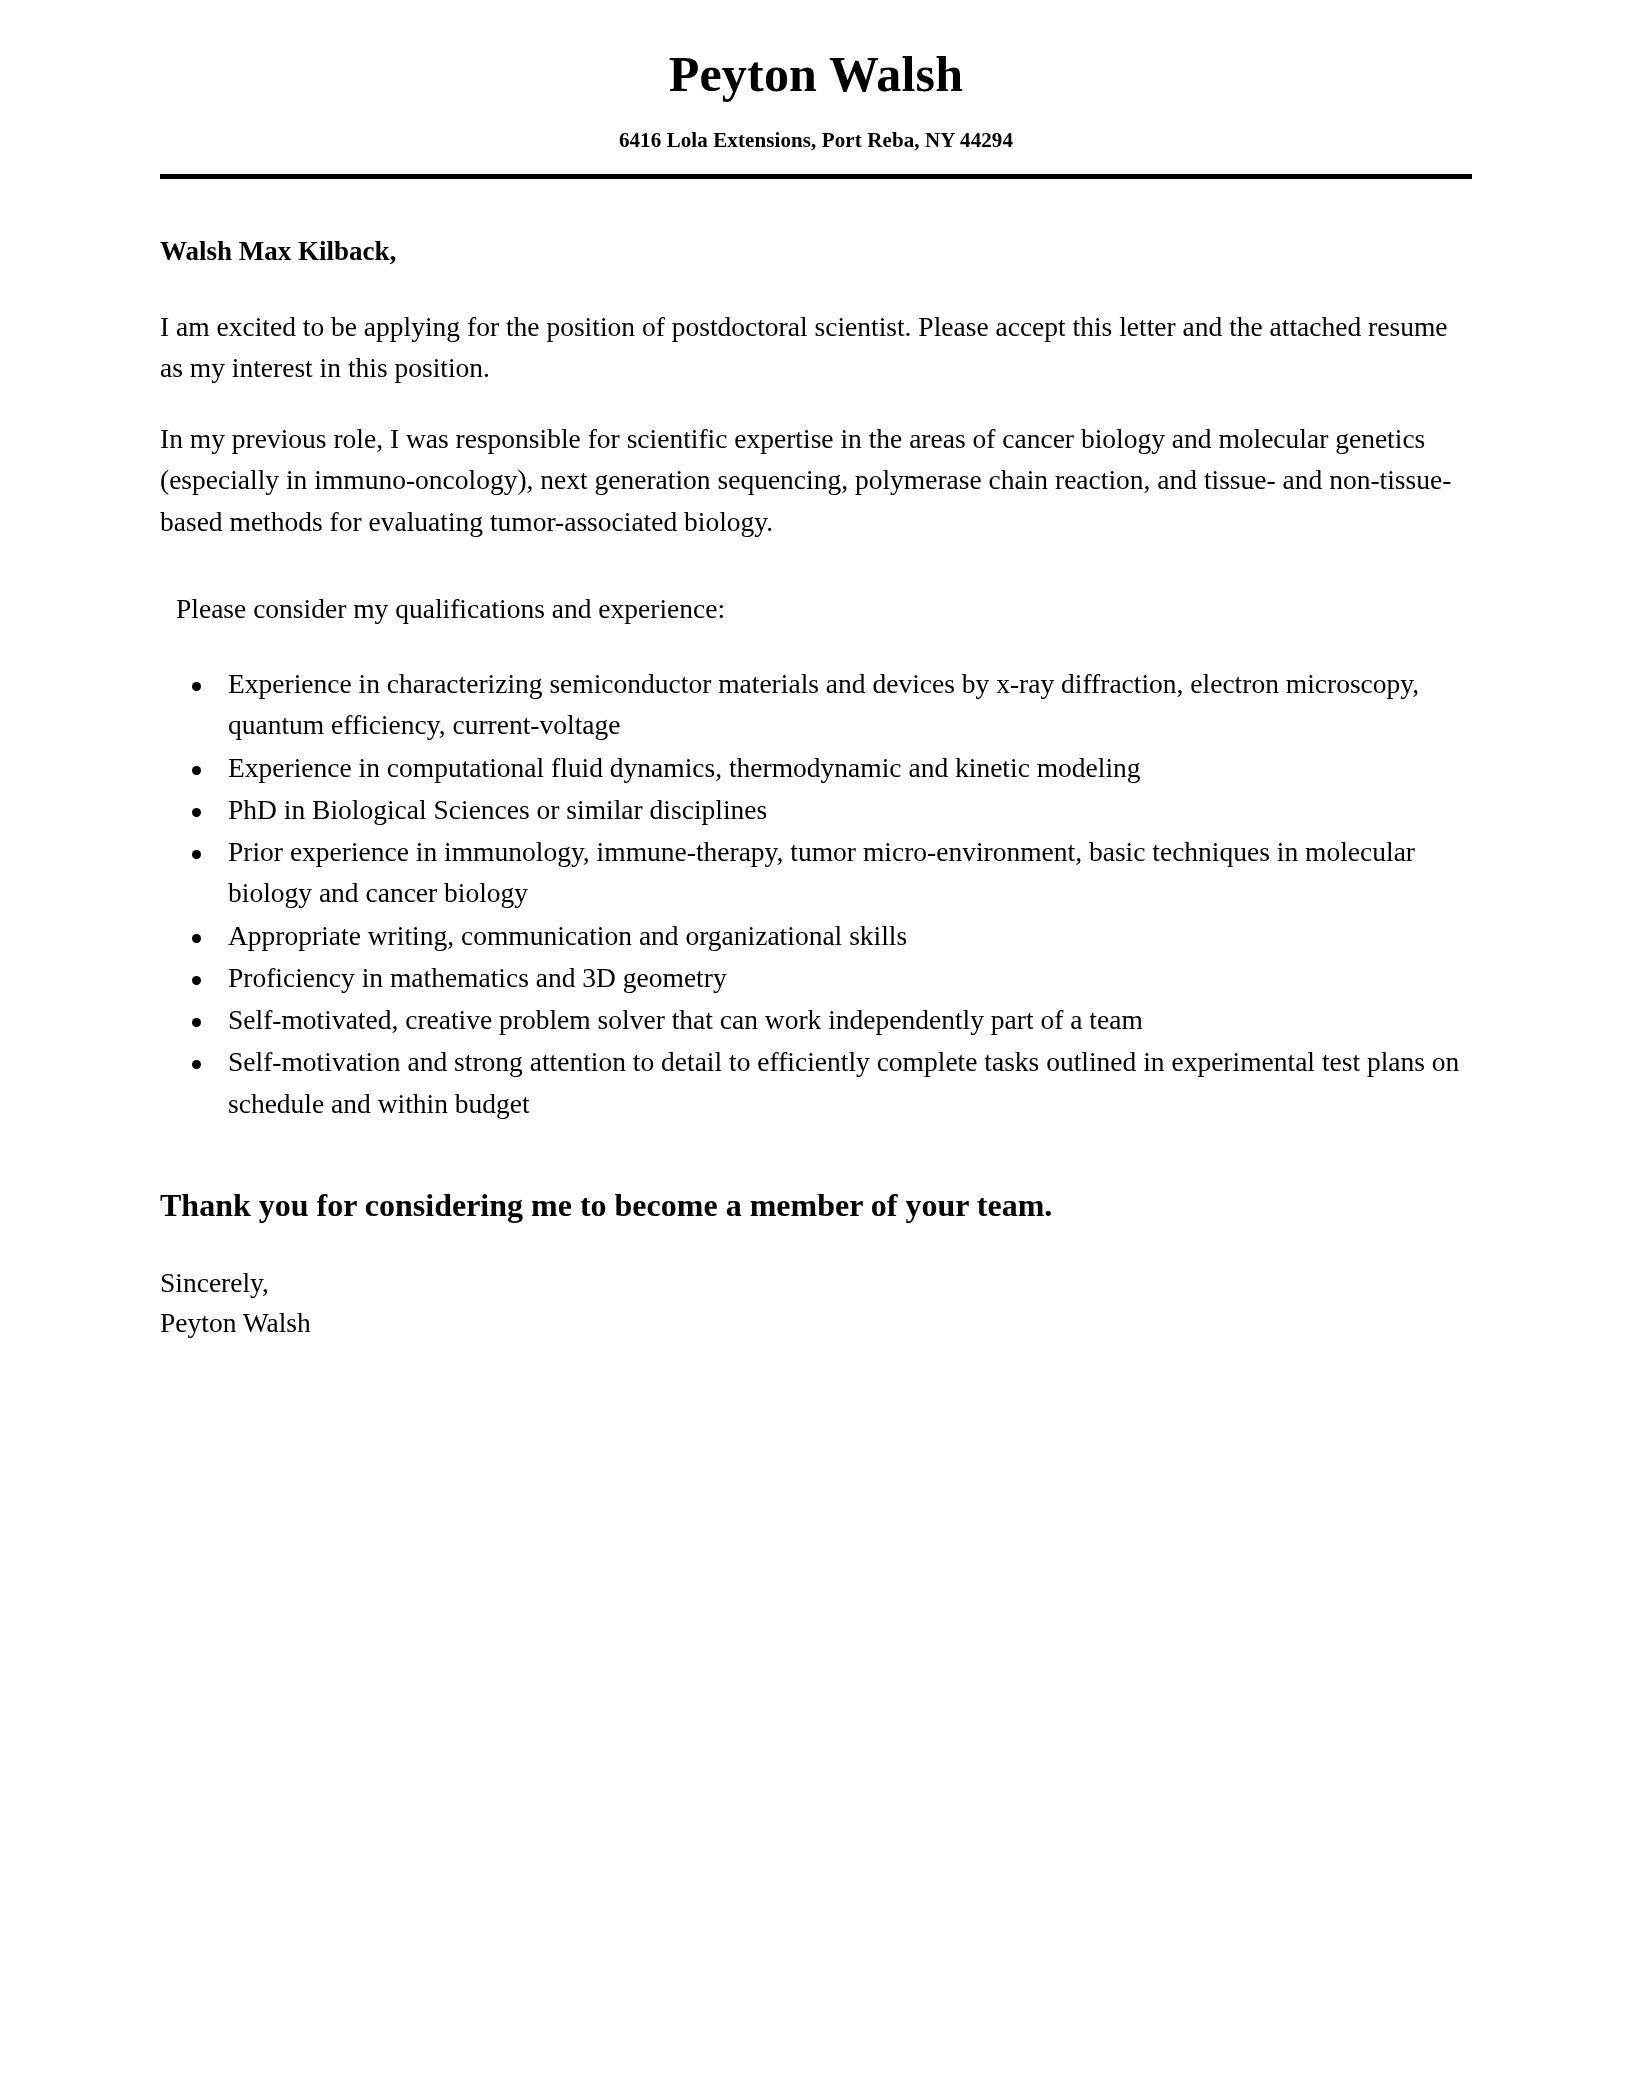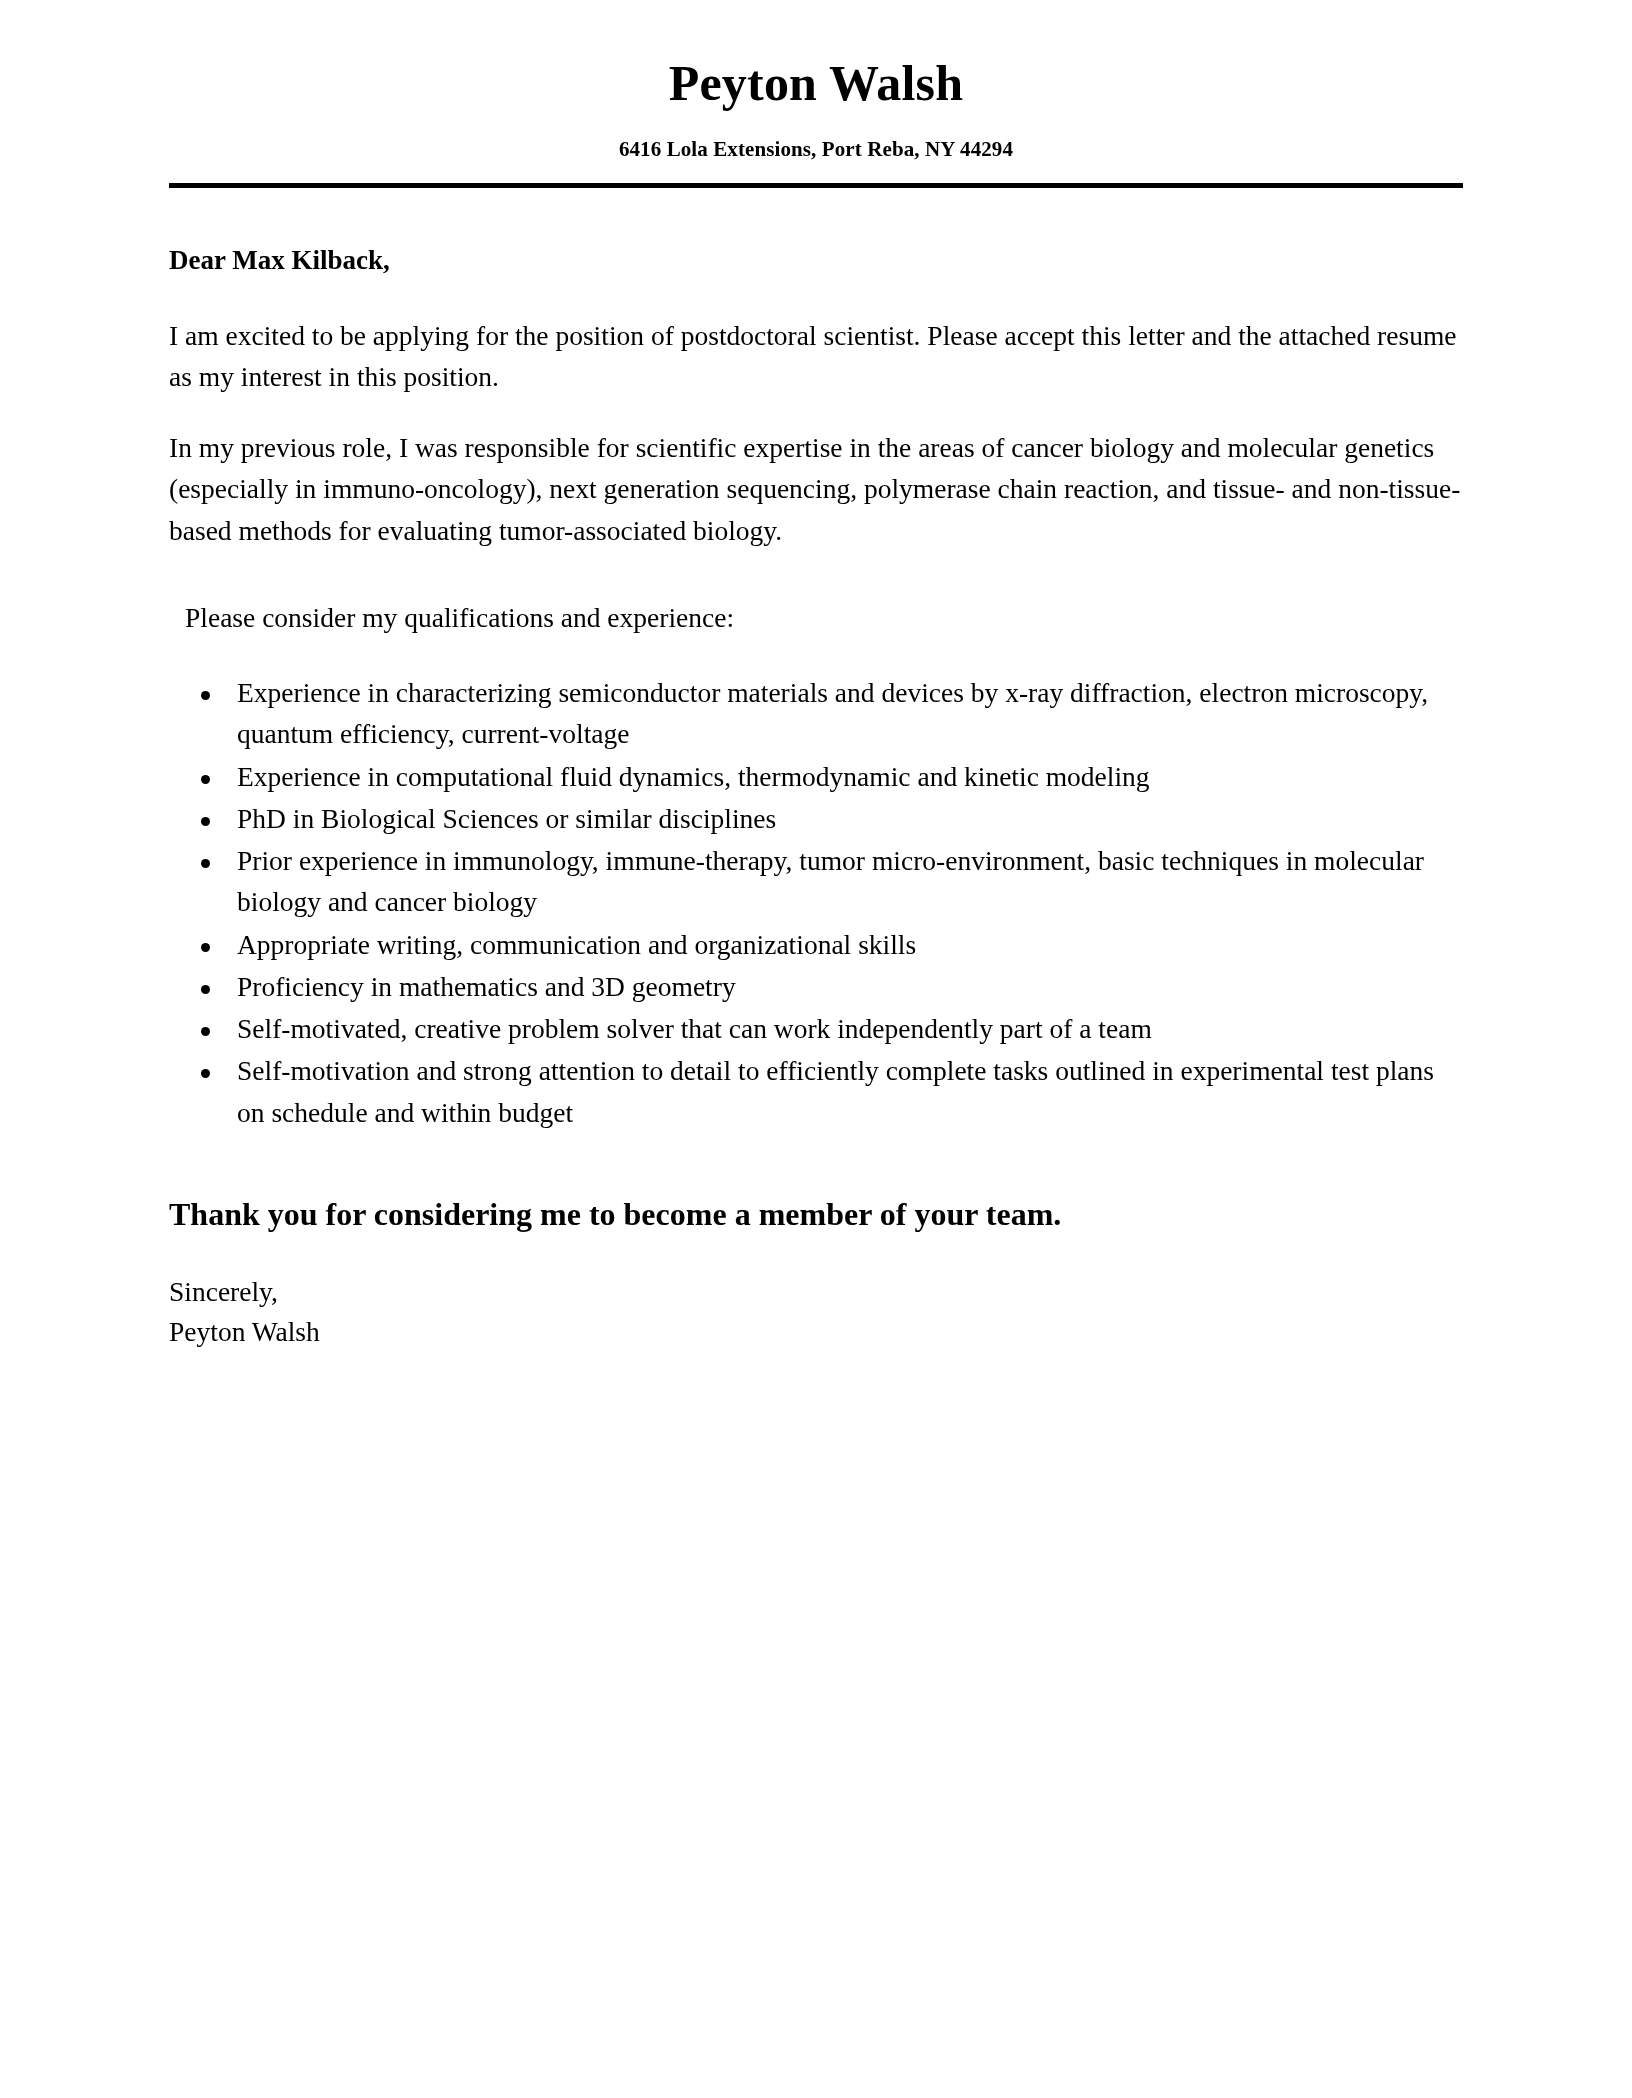--- a/index.html
+++ b/index.html
@@ -12,21 +12,21 @@
     height: 2098px;
     font-family: "Liberation Serif", "DejaVu Serif", serif;
     color: #000000;
     -webkit-font-smoothing: antialiased;
   }
 
   .page {
     width: 1632px;
     height: 1824px;
     box-sizing: border-box;
-    padding: 9px;
+    padding: 0;
     position: relative;
     background: #ffffff;
   }
 
   
   .letterhead {
     padding-top: 46px;
     margin: 0 160px;
   }
   .sender-name {
@@ -123,21 +123,21 @@
 <div class="page">
 
   <div class="letterhead">
     <h1 class="sender-name">Peyton Walsh</h1>
     <div class="sender-address">6416 Lola Extensions, Port Reba, NY 44294</div>
     <hr class="header-rule">
   </div>
 
   <div class="letter-body">
 
-    <div class="salutation">Dear Max Kilback,</div>
+    <div class="salutation">Walsh Max Kilback,</div>
 
     <p class="paragraph">I am excited to be applying for the position of postdoctoral scientist. Please accept this letter and the attached resume as my interest in this position.</p>
 
     <p class="paragraph">In my previous role, I was responsible for scientific expertise in the areas of cancer biology and molecular genetics (especially in immuno-oncology), next generation sequencing, polymerase chain reaction, and tissue- and non-tissue-based methods for evaluating tumor-associated biology.</p>
 
     <p class="qualifications-intro">Please consider my qualifications and experience:</p>
 
     <ul class="bullet-list">
       <li>Experience in characterizing semiconductor materials and devices by x-ray diffraction, electron microscopy, quantum efficiency, current-voltage</li>
       <li>Experience in computational fluid dynamics, thermodynamic and kinetic modeling</li>

